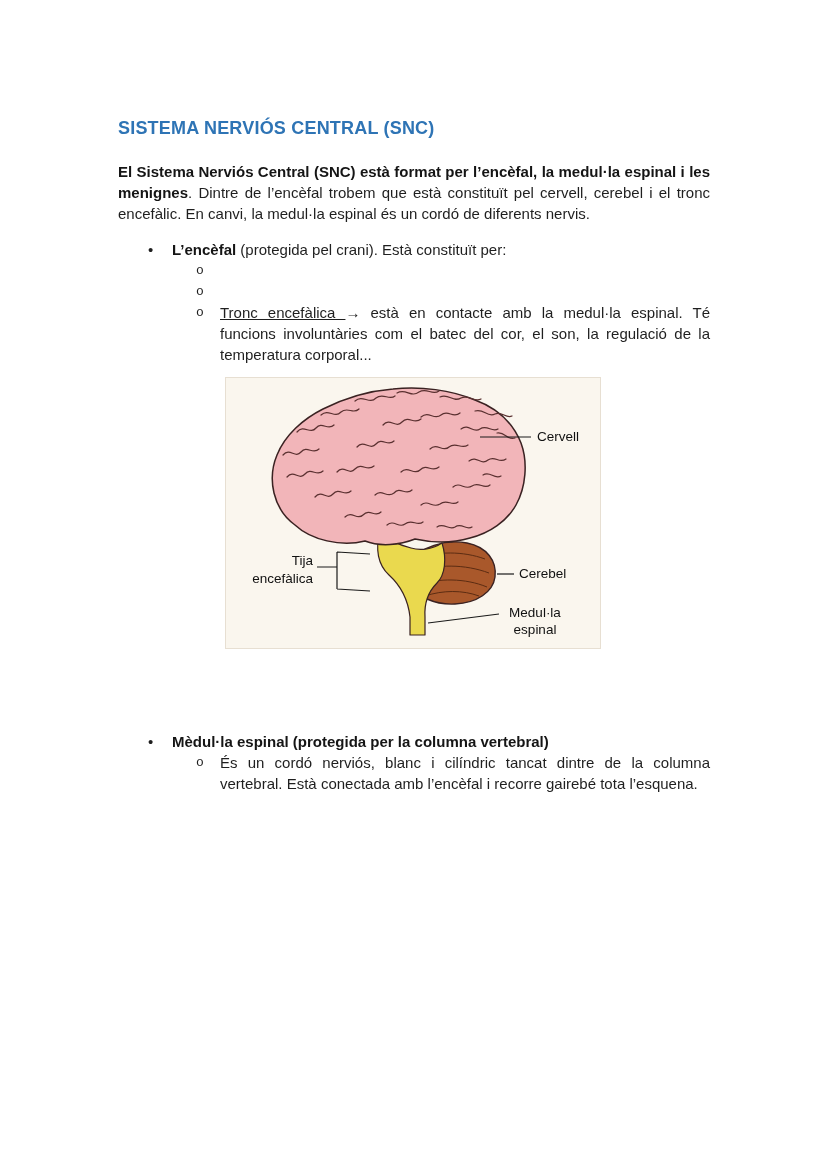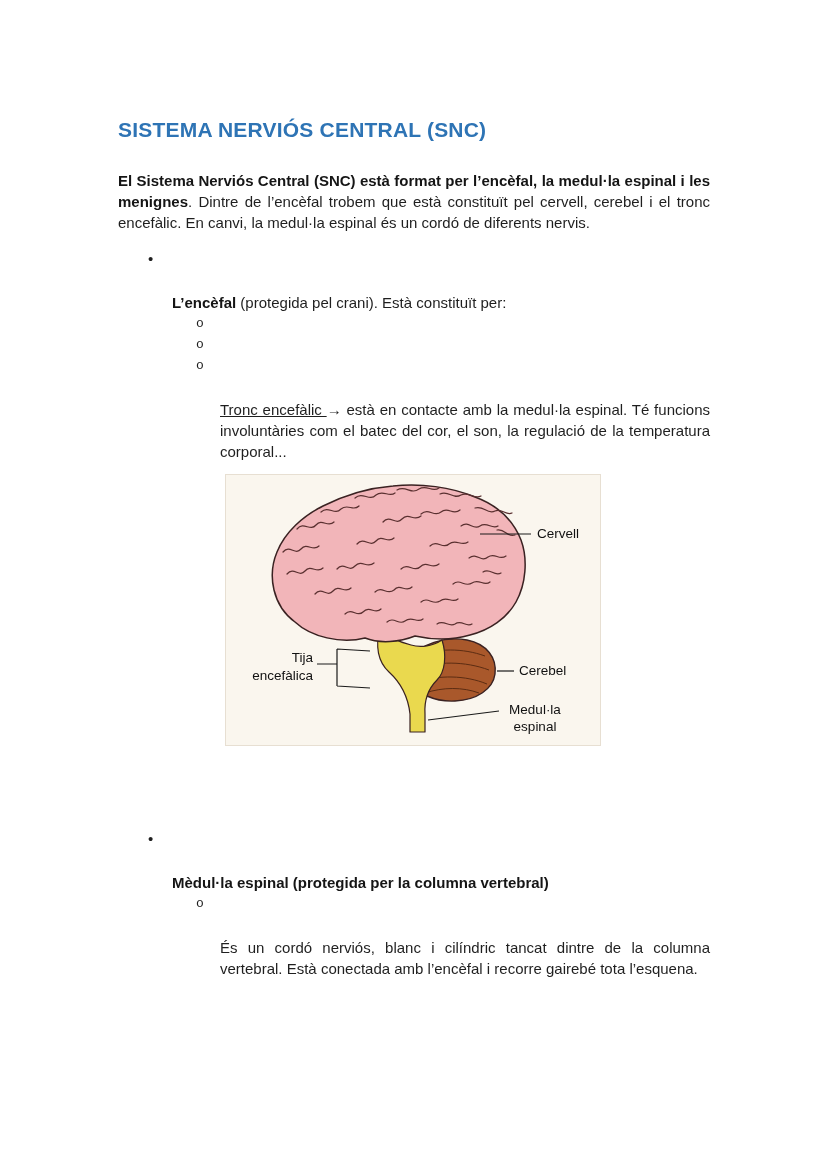--- a/index.html
+++ b/index.html
@@ -7,37 +7,37 @@
     width: 828px; height: 1171px;
     background: #ffffff;
     font-family: "Liberation Sans", sans-serif;
     color: #1f1f1f;
     overflow: hidden;
   }
   .page { position: relative; width: 828px; height: 1171px; }
   .content { padding: 118px 118px 0 118px; width: 592px; }
 
   .title {
-    margin: 0 0 28px 0;
-    font-size: 21px;
+    margin: 0 0 22px 0;
+    font-size: 18px;
     font-weight: 600;
     color: #2E74B5;
     letter-spacing: 0.2px;
   }
 
   p, .li-body { font-size: 15px; line-height: 21px; }
 
   .intro { margin: 16px 0 15px 0; text-align: justify; }
 
   .li { display: flex; align-items: flex-start; }
   .li .marker { flex: none; width: 24px; font-size: 15px; line-height: 21px; }
   .li.l1 { padding-left: 30px; }
   .li.l2 { padding-left: 78px; }
   .li.l2 .marker { font-family: "Liberation Mono", monospace; font-size: 13px; line-height: 21px; }
-  .li-body { flex: 1 1 auto; text-align: justify; margin-top: 44px; }
+  .li-body { flex: 1 1 auto; text-align: justify; }
 
   .u { text-decoration: underline; }
   strong { font-weight: bold; color: #151515; }
 
   .diagram {
     margin: 12px 0 0 107px;
     width: 376px; height: 272px;
   }
   .diagram svg { display: block; }
   .diagram text {
@@ -66,21 +66,21 @@
     <div class="li l2">
       <span class="marker">o</span>
     </div>
 
     <div class="li l2">
       <span class="marker">o</span>
     </div>
 
     <div class="li l2">
       <span class="marker">o</span>
-      <div class="li-body"><span class="u">Tronc encefàlic </span><span>→</span><span> està en contacte amb la medul·la espinal. Té funcions involuntàries com el batec del cor, el son, la regulació de la temperatura corporal...</span></div>
+      <div class="li-body"><span class="u">Tronc encefàlica </span><span>→</span><span> està en contacte amb la medul·la espinal. Té funcions involuntàries com el batec del cor, el son, la regulació de la temperatura corporal...</span></div>
     </div>
 
     <div class="diagram">
       <svg viewBox="0 0 376 272" width="376" height="272">
         <rect x="0.5" y="0.5" width="375" height="271" stroke="#E7DFD2" stroke-width="1" fill="#FAF6EE"></rect>
 
         <g stroke="#3A2222" stroke-width="1.4" stroke-linejoin="round">
           <path d="M 185,185 C 195,170 220,162 242,166 C 262,170 272,184 270,200 C 268,215 252,226 230,227 C 210,228 192,220 185,207 C 180,198 180,192 185,185 Z" fill="#A9582B"></path>
           <g fill="none" stroke="#5C2C12" stroke-width="1">
             <path d="M 192,182 C 212,174 238,174 260,182"></path>

